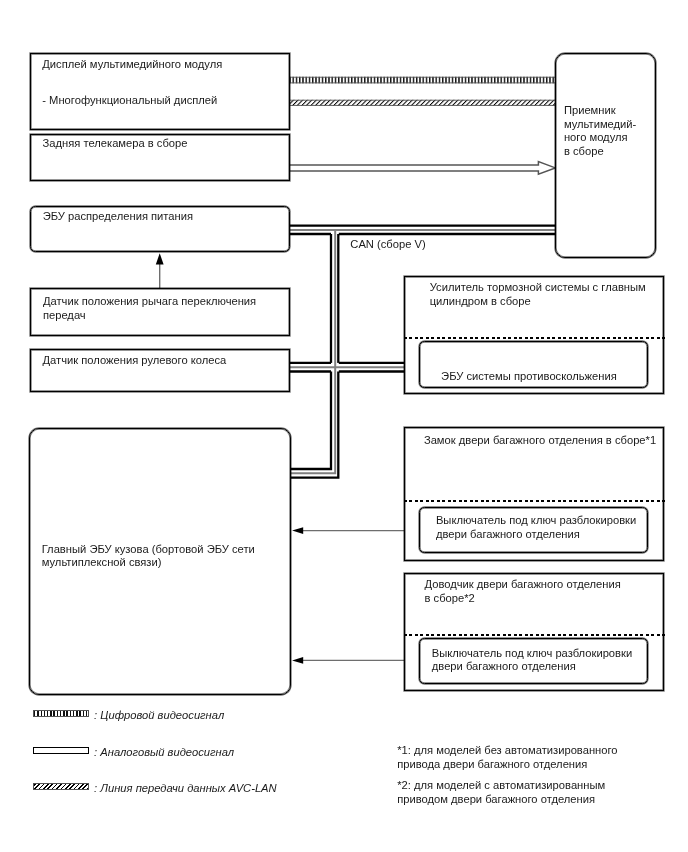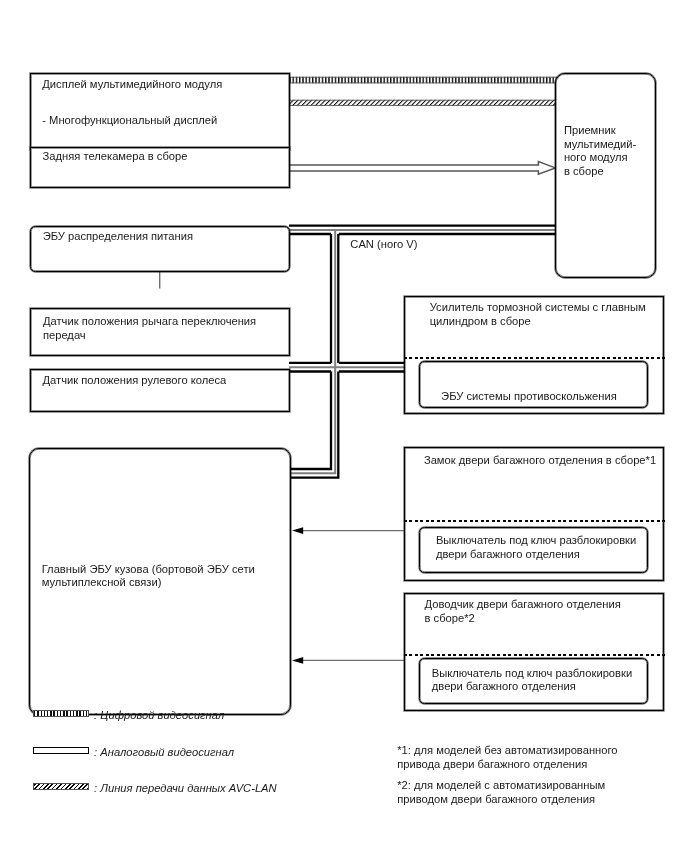--- a/index.html
+++ b/index.html
@@ -1,21 +1,21 @@
 <!DOCTYPE html>
 <html><head>
 <meta charset="utf-8">
 <title>diagram</title>
 <style>
   html,body{margin:0;padding:0;background:#ffffff;}
   body{width:688px;height:852px;position:relative;overflow:hidden;
        font-family:"Liberation Sans",sans-serif;color:#000;}
   #stage{position:absolute;left:0;top:0;width:688px;height:852px;}
   .box{position:absolute;border:1px solid #000;box-sizing:border-box;background:#fff;
-       box-shadow:0 0 0 0.7px rgba(0,0,0,0.55), inset 0 0 0 0.7px rgba(0,0,0,0.55);margin-top:20px;}
+       box-shadow:0 0 0 0.7px rgba(0,0,0,0.55), inset 0 0 0 0.7px rgba(0,0,0,0.55);}
   .rbox{border-radius:10px;padding-left:28px;}
   .rbox-sm{border-radius:5.5px;padding-left:12px;}
   .lbl{position:absolute;font-size:11.2px;line-height:13.5px;color:#1a1a1a;white-space:pre;}
   #lines{position:absolute;left:0;top:0;}
   .dashsep{position:absolute;left:-1.6px;right:-1.6px;top:60px;height:1.9px;
            background:repeating-linear-gradient(to right,#000 0 3px,#fff 3px 5.5px);}
   #legend{position:absolute;left:33px;top:709px;width:330px;height:100px;font-style:italic;}
   .legend-row{position:absolute;left:0;width:330px;height:18px;}
   .sw{position:absolute;left:0;top:1.3px;width:55.5px;height:6.5px;box-sizing:border-box;}
   .sw-dig{background:repeating-linear-gradient(to right,#111 0 1.45px,#fff 1.45px 3.25px);
@@ -96,21 +96,21 @@
       <path d="M302.3,660.4 L419.6,660.4" stroke="#6e6e6e" stroke-width="1.4" fill="none"></path>
       <path d="M292.1,660.4 L303.2,657.1 L303.2,663.7 Z" fill="#000"></path>
     </g>
   </svg>
 
   <div class="box" style="left:29.6px;top:52.6px;width:260px;height:77px">
     <div class="lbl" style="left:11.7px;top:4.6px">Дисплей мультимедийного модуля</div>
     <div class="lbl" style="left:11.7px;top:40.1px">- Многофункциональный дисплей</div>
   </div>
 
-  <div class="box" style="left:29.6px;top:127px;width:260px;height:41px">
+  <div class="box" style="left:29.6px;top:134px;width:260px;height:47px">
     <div class="lbl" style="left:11.9px;top:1.8px">Задняя телекамера в сборе</div>
   </div>
 
   <div class="box rbox-sm" style="left:29.6px;top:205.9px;width:260px;height:46.2px">
     <div class="lbl" style="left:12.1px;top:2.9px">ЭБУ распределения питания</div>
   </div>
 
   <div class="box" style="left:29.6px;top:288.4px;width:260px;height:47.9px">
     <div class="lbl" style="left:12.3px;top:5.8px">Датчик положения рычага переключения
 передач</div>
@@ -153,21 +153,21 @@
   <div class="box" style="left:404.3px;top:573px;width:260.1px;height:117.6px">
     <div class="lbl" style="left:19.2px;top:4.4px">Доводчик двери багажного отделения
 в сборе*2</div>
     <div class="dashsep" style="top:60.2px"></div>
   </div>
   <div class="box rbox-sm" style="left:419.2px;top:638.4px;width:228.4px;height:45.6px">
     <div class="lbl" style="left:11.6px;top:7.2px">Выключатель под ключ разблокировки
 двери багажного отделения</div>
   </div>
 
-  <div class="lbl" style="left:350.3px;top:238.3px">CAN (ного V)</div>
+  <div class="lbl" style="left:350.3px;top:238.3px">CAN (сборе V)</div>
 
   <div id="legend">
     <div class="legend-row" style="top:0">
       <span class="sw sw-dig"></span>
       <span class="lgtext">: Цифровой видеосигнал</span>
     </div>
     <div class="legend-row" style="top:37.2px">
       <span class="sw sw-ana"></span>
       <span class="lgtext">: Аналоговый видеосигнал</span>
     </div>

